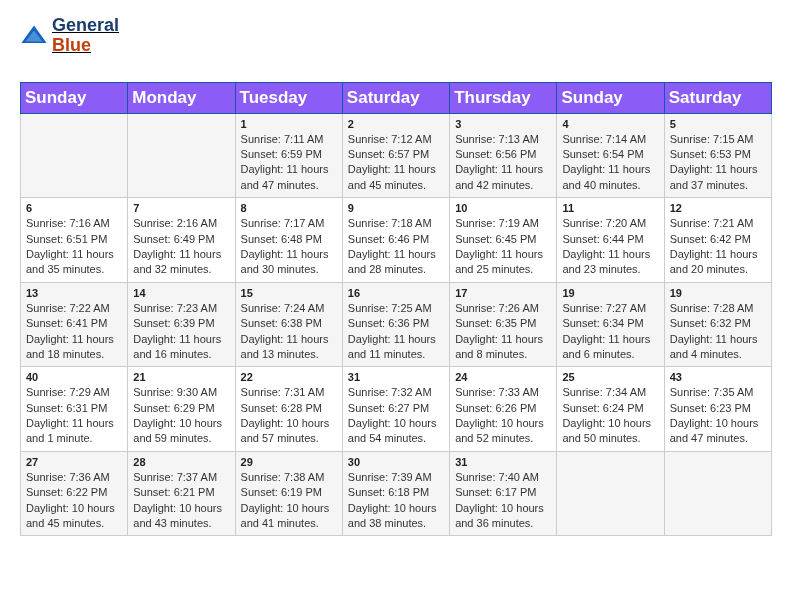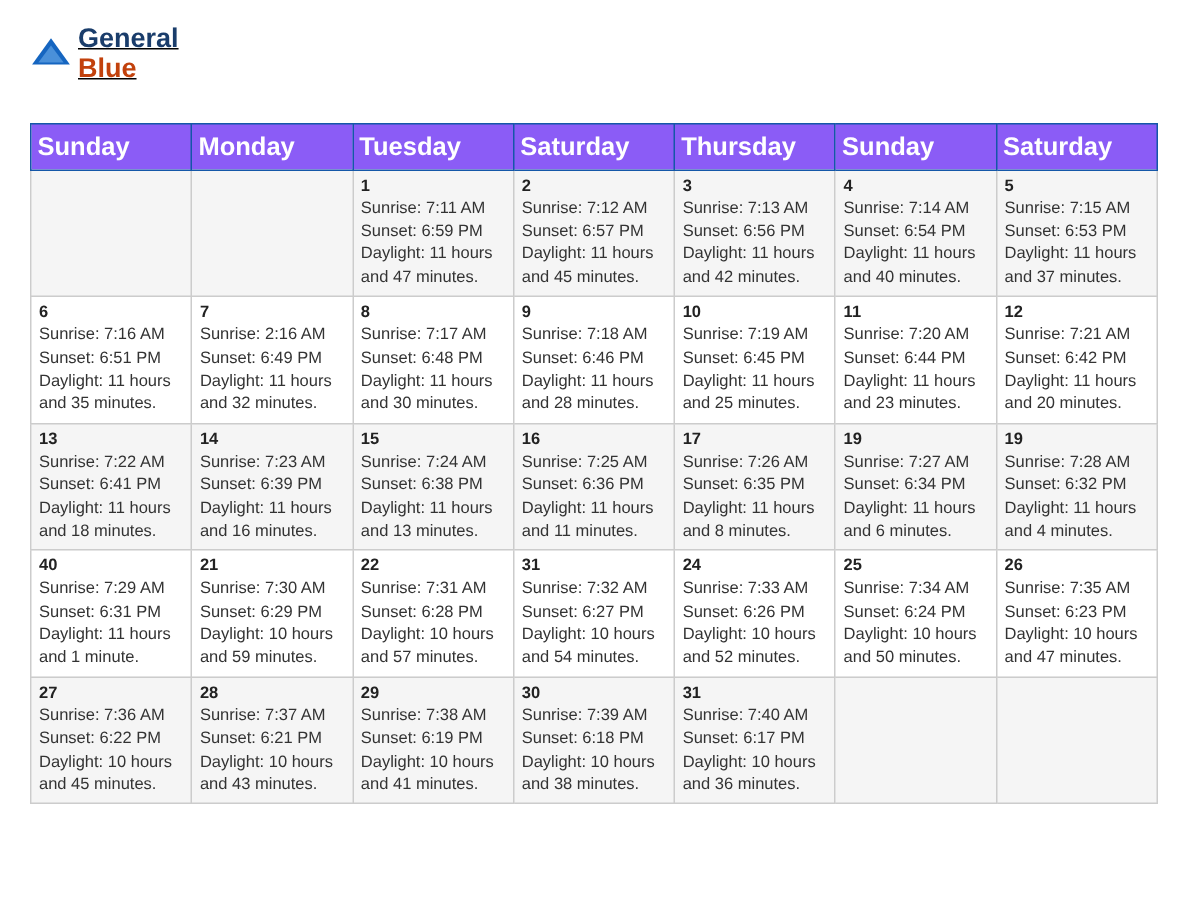--- a/index.html
+++ b/index.html
@@ -269,21 +269,21 @@
         <tr>
           <td>
             <span class="day-num">40</span>
             <div class="day-info">Sunrise: 7:29 AM
 Sunset: 6:31 PM
 Daylight: 11 hours
 and 1 minute.</div>
           </td>
           <td>
             <span class="day-num">21</span>
-            <div class="day-info">Sunrise: 7:30 AM
+            <div class="day-info">Sunrise: 9:30 AM
 Sunset: 6:29 PM
 Daylight: 10 hours
 and 59 minutes.</div>
           </td>
           <td>
             <span class="day-num">22</span>
             <div class="day-info">Sunrise: 7:31 AM
 Sunset: 6:28 PM
 Daylight: 10 hours
 and 57 minutes.</div>
@@ -303,21 +303,21 @@
 and 52 minutes.</div>
           </td>
           <td>
             <span class="day-num">25</span>
             <div class="day-info">Sunrise: 7:34 AM
 Sunset: 6:24 PM
 Daylight: 10 hours
 and 50 minutes.</div>
           </td>
           <td>
-            <span class="day-num">26</span>
+            <span class="day-num">43</span>
             <div class="day-info">Sunrise: 7:35 AM
 Sunset: 6:23 PM
 Daylight: 10 hours
 and 47 minutes.</div>
           </td>
         </tr>
         <tr>
           <td>
             <span class="day-num">27</span>
             <div class="day-info">Sunrise: 7:36 AM

